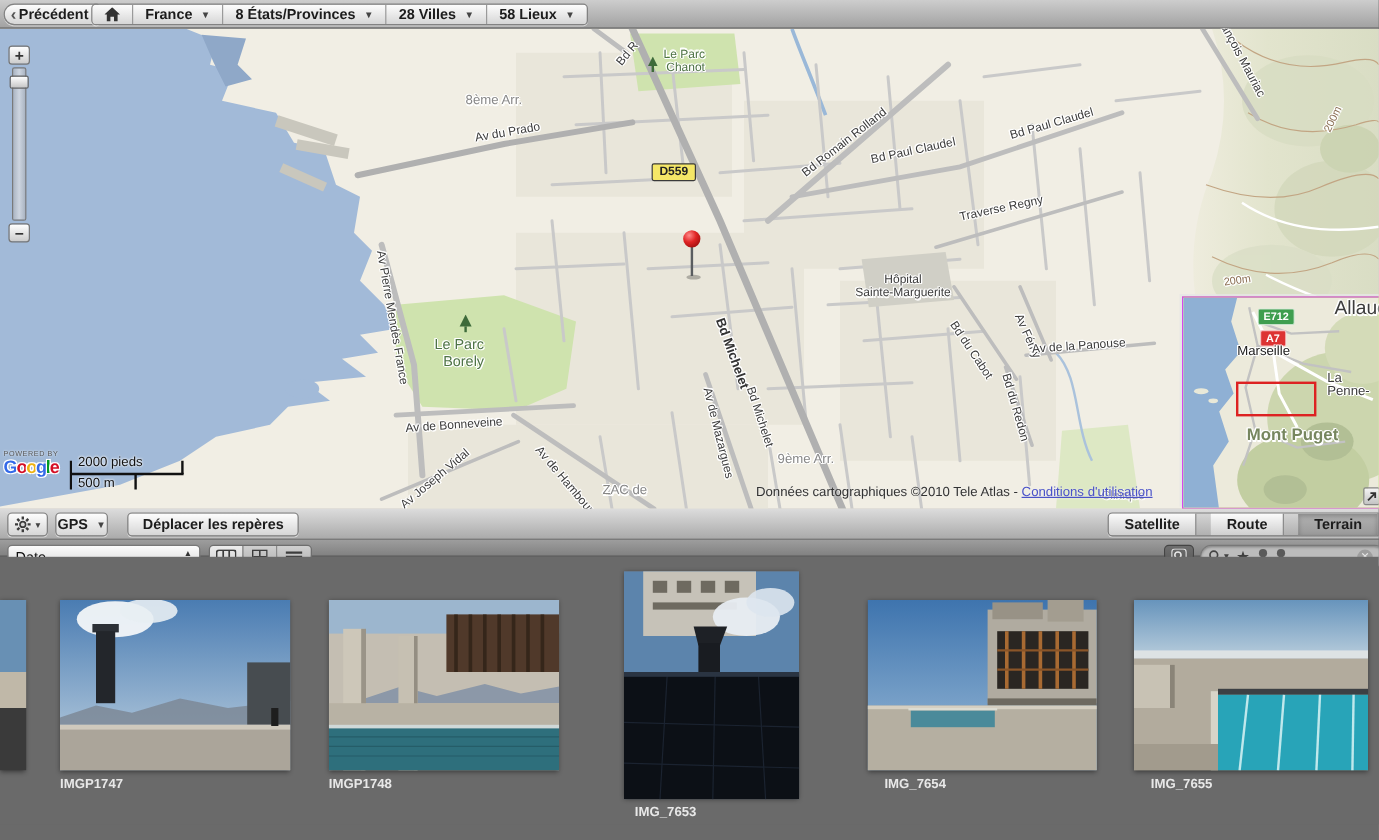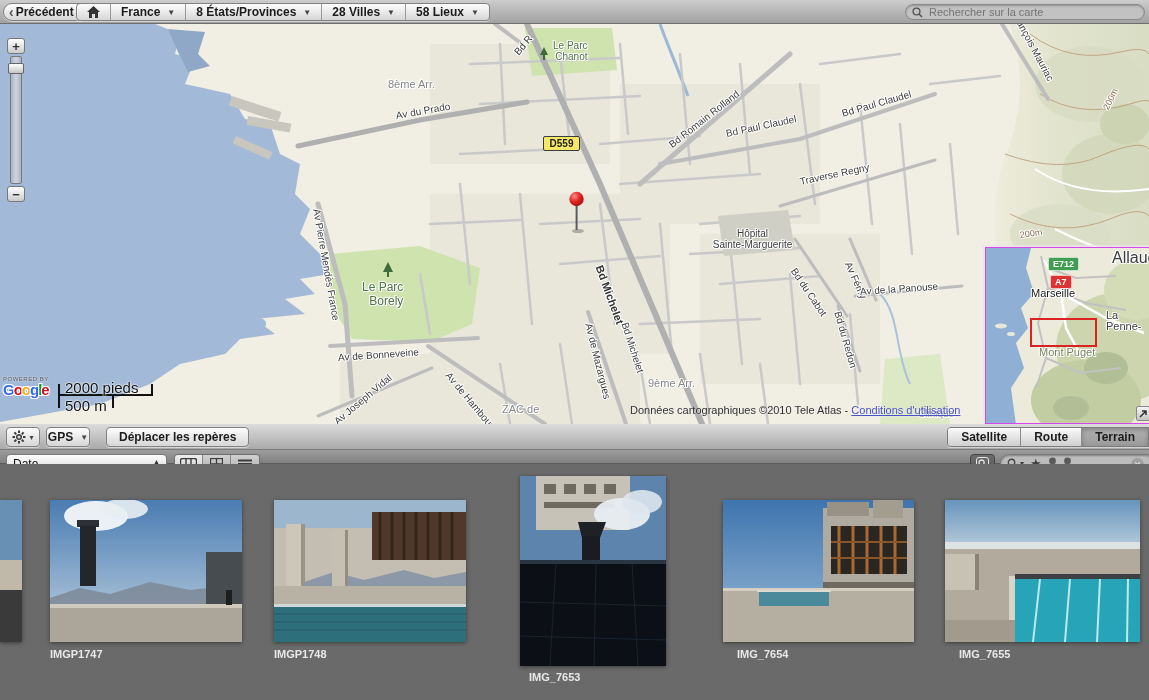--- a/index.html
+++ b/index.html
@@ -42,21 +42,21 @@
     border:1px solid #3a3a3a;border-radius:2px;font-size:10px;font-weight:bold;color:#222;
     display:flex;align-items:center;justify-content:center;}
   .zoomctl{position:absolute;left:7px;top:14px;width:18px;}
   .zbtn{width:18px;height:16px;background:linear-gradient(#fff,#ccc);border:1px solid #777;
     border-radius:3px;font-size:13px;font-weight:bold;color:#333;display:flex;align-items:center;
     justify-content:center;line-height:1;}
   .ztrack{width:12px;height:128px;margin:2px auto;background:linear-gradient(90deg,#aab4c2,#cdd5e0,#aab4c2);
     border:1px solid #7a7a7a;border-radius:2px;position:relative;}
   .zthumb{position:absolute;left:-3px;top:6px;width:16px;height:11px;background:linear-gradient(#fefefe,#c6c6c6);
     border:1px solid #666;border-radius:2px;}
-  .scalebar{position:absolute;left:58px;top:356px;width:110px;height:32px;font-size:15px;color:#111;}
+  .scalebar{position:absolute;left:58px;top:356px;width:110px;height:32px;font-size:11px;color:#111;}
   .scalebar .txt{position:absolute;text-shadow:0 0 2px #fff,0 0 2px #fff;}
   .google-logo{position:absolute;left:3px;top:352px;line-height:1;}
   .google-logo .pb{font-size:6px;color:#555;letter-spacing:.5px;text-shadow:0 0 2px #fff;}
   .google-logo .word{font-size:15px;font-weight:bold;letter-spacing:-1px;
     text-shadow:1px 1px 0 #fff,-1px -1px 0 #fff,1px -1px 0 #fff,-1px 1px 0 #fff;}
   .attrib{position:absolute;left:630px;top:380px;font-size:11px;color:#333;
     text-shadow:0 0 2px #eee;white-space:nowrap;}
   .attrib a{color:#4a52c8;text-decoration:underline;}
   .pin{position:absolute;left:566px;top:167px;}
   .minimap{position:absolute;left:985px;top:223px;width:168px;height:177px;background:#bef264;
@@ -70,21 +70,21 @@
     display:flex;align-items:center;justify-content:center;}
 
   
   .maptools{position:relative;width:1149px;height:26px;background:linear-gradient(#dcdcdc,#aaaaaa);
     border-bottom:1px solid #7a7a7a;}
   .maptools .btn{height:20px;top:3px;position:absolute;font-size:12px;}
   .gear-btn{left:6px;width:34px;}
   .gps-btn{left:46px;width:44px;}
   .move-btn{left:106px;padding:0 12px;}
   .viewseg{position:absolute;right:0px;top:3px;height:20px;display:flex;border:1px solid #7c7c7c;
-    border-radius:4px 0 0 4px;overflow:hidden;box-shadow:0 1px 0 rgba(255,255,255,.45);}
+    border-radius:4px 0 0 4px;overflow:hidden;box-shadow:0 1px 0 rgba(255,255,255,.45);gap:12px;}
   .viewseg .vcell{display:flex;align-items:center;justify-content:center;padding:0 13px;
     font-size:12px;font-weight:bold;color:#1c1c1c;background:linear-gradient(#fbfbfb,#cfcfcf);
     border-right:1px solid #8c8c8c;}
   .viewseg .vcell:last-child{border-right:none;}
   .viewseg .vcell.sel{background:linear-gradient(#b2b2b2,#9a9a9a);box-shadow:inset 0 2px 4px rgba(0,0,0,.25);}
 
   
   .filterbar{position:relative;width:1149px;height:14px;background:linear-gradient(#9d9d9d,#818181);
     border-bottom:1px solid #5c5c5c;}
   .datepop{position:absolute;left:6px;top:4px;width:161px;height:19px;border-radius:4px;
@@ -138,27 +138,20 @@
       <span class="dd-arrow">▼</span>
     </div>
     <div class="cell">
       <span>28 Villes</span>
       <span class="dd-arrow">▼</span>
     </div>
     <div class="cell">
       <span>58 Lieux</span>
       <span class="dd-arrow">▼</span>
     </div>
-  </div>
-  <div class="search-pill">
-    <svg width="11" height="11" viewBox="0 0 11 11" style="margin-right:4px;flex:none">
-      <circle cx="4.5" cy="4.5" r="3.4" fill="none" stroke="#555" stroke-width="1.4"></circle>
-      <line x1="7" y1="7" x2="10" y2="10" stroke="#555" stroke-width="1.6"></line>
-    </svg>
-    <input type="text" placeholder="Rechercher sur la carte" style="">
   </div>
 </div>
 
 <div class="map">
   <svg class="base" width="1149" height="400" viewBox="0 0 1149 400">
     <defs>
       <linearGradient id="terrg" x1="0" y1="0" x2="1" y2="0">
         <stop offset="0" stop-color="#eeecdd"></stop>
           <stop offset=".4" stop-color="#e2e4cd"></stop>
           <stop offset="1" stop-color="#d9ddc4"></stop>
@@ -387,21 +380,21 @@
         <path d="M58,12 L75,45 L80,80 L95,108"></path>
         <path d="M75,45 L120,70 L158,85"></path>
       </g>
       <rect x="45" y="71" width="65" height="27" fill="none" stroke="#dd2222" stroke-width="2"></rect>
     </svg>
     <div class="mm-badge" style="left:62px;top:9px;background:#3f9e4f">E712</div>
     <div class="mm-badge" style="left:64px;top:27px;background:#dd3333">A7</div>
     <div class="mlabel mm-city" style="left:45px;top:40px">Marseille</div>
     <div class="mlabel" style="left:126px;top:4px;font-size:16px">Allauch</div>
     <div class="mlabel" style="left:120px;top:62px;font-size:11px">La Penne-</div>
-    <div class="mlabel" style="left:53px;top:99px;font-size:11px;color:#76865e;font-weight:normal">Mont Puget</div>
+    <div class="mlabel" style="left:53px;top:109px;font-size:14px;color:#76865e;font-weight:bold">Mont Puget</div>
     <div class="mm-expand">
       <svg width="9" height="9" viewBox="0 0 9 9">
         <path d="M1,8 L7,2 M3,2 L7,2 L7,6" stroke="#333" stroke-width="1.5" fill="none"></path>
       </svg>
     </div>
   </div>
 </div>
 
 <div class="maptools">
   <div class="btn gear-btn">

